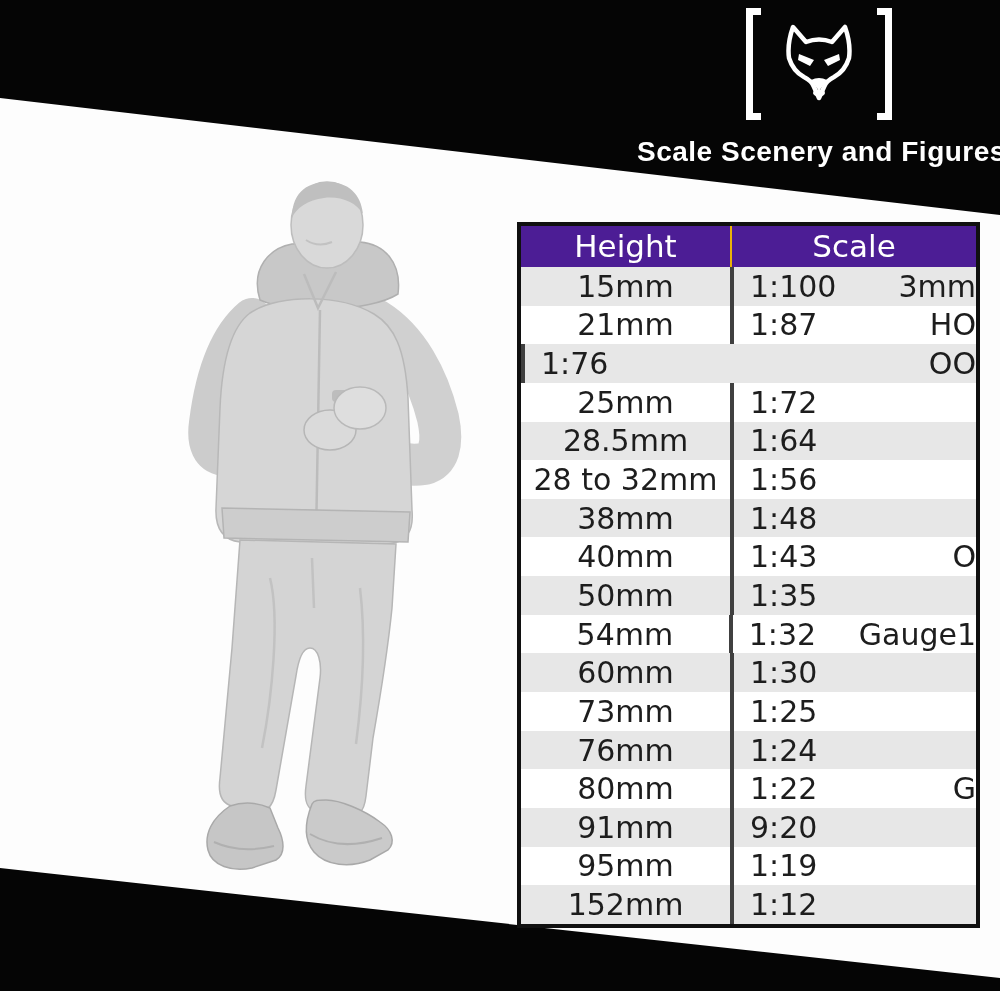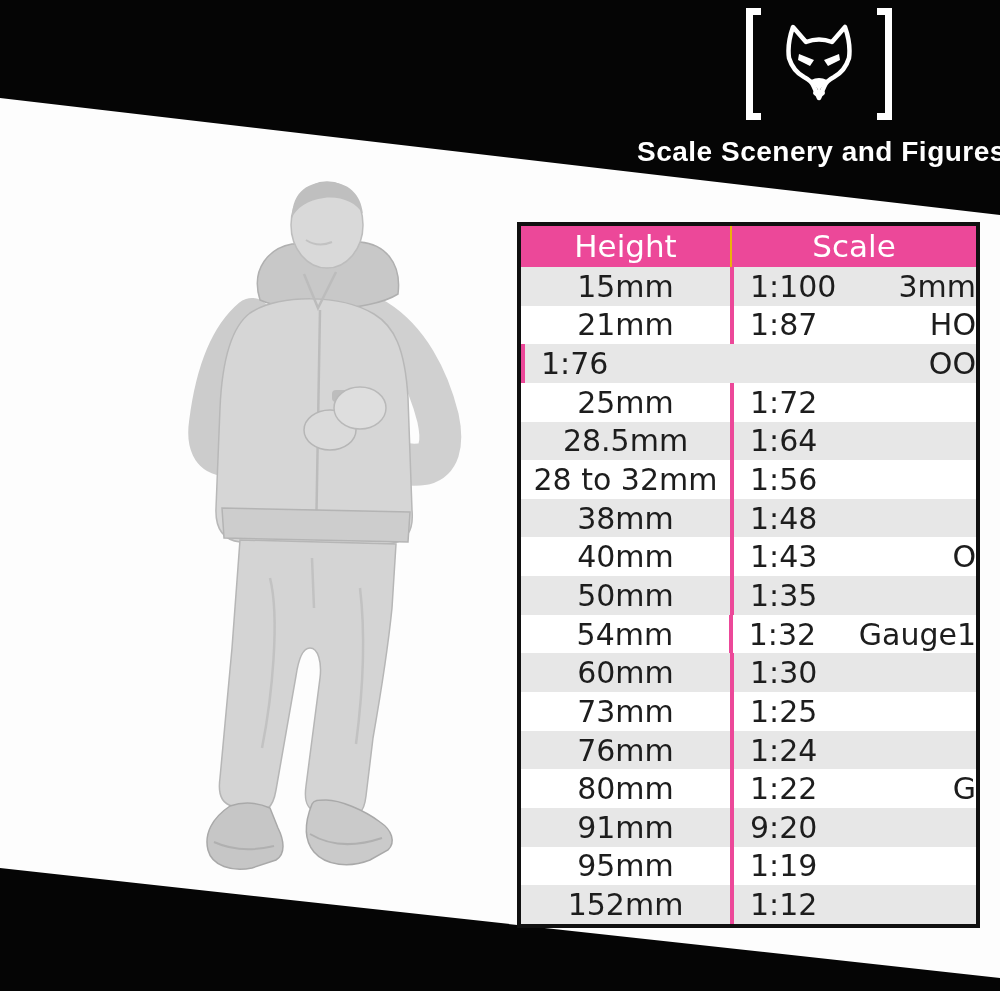--- a/index.html
+++ b/index.html
@@ -28,28 +28,28 @@
   .figure{position:absolute;left:180px;top:178px;width:290px;height:710px;}
   
   .scale-table{
     position:absolute;left:517px;top:222px;width:463px;height:706px;
     box-sizing:border-box;border:4px solid #101010;
     display:flex;flex-direction:column;background:#ffffff;
     color:#1d1d1d;
   }
   .thead{
     display:flex;height:41px;flex:0 0 41px;
-    background:#ec4899;color:#ffffff;font-size:31px;line-height:41px;
+    background:#4c1d95;color:#ffffff;font-size:31px;line-height:41px;
   }
   .thead .cell-h{width:209px;text-align:center;}
   .thead .cell-s{flex:1;text-align:center;border-left:2px solid #eab308;}
   .trow{display:flex;flex:1;font-size:30px;}
   .trow.striped{background:#e7e7e7;}
   .trow .cell-h{width:209px;text-align:right;display:flex;align-items:center;justify-content:center;white-space:nowrap;}
-  .trow .cell-s{flex:1;border-left:4px solid #ec4899;display:flex;align-items:center;padding-left:16px;box-sizing:border-box;}
+  .trow .cell-s{flex:1;border-left:4px solid #404040;display:flex;align-items:center;padding-left:16px;box-sizing:border-box;}
   .ratio{width:110px;text-align:left;white-space:nowrap;}
   .gauge{flex:1;text-align:right;white-space:nowrap;}
 </style>
 </head>
 <body>
 
 <div class="canvas">
 
   <svg class="bands" width="1000" height="991" viewBox="0 0 1000 991">
     <polygon points="0,0 1000,0 1000,215 0,98" fill="#050505"></polygon>

